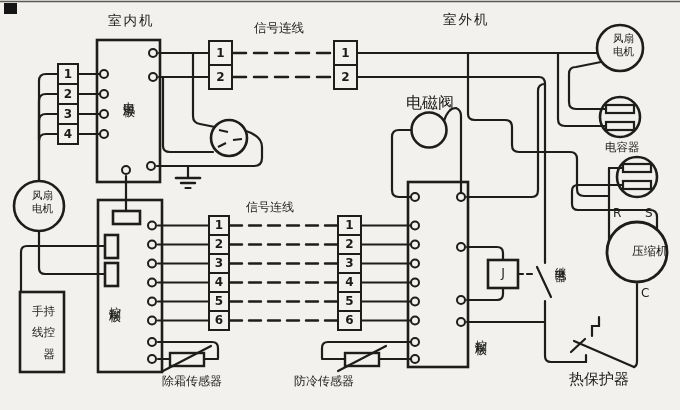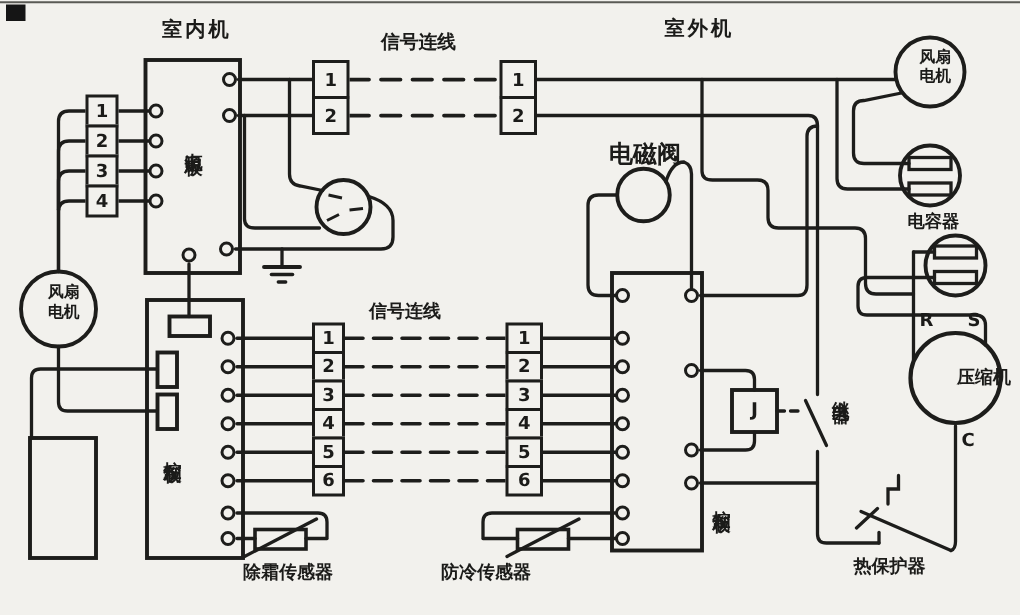--- a/index.html
+++ b/index.html
@@ -1,19 +1,19 @@
 <!DOCTYPE html>
 <html><head>
 <meta charset="utf-8">
 <style>
   html,body{margin:0;padding:0;}
   #stage{position:relative;width:680px;height:410px;background:#f2f1ed;overflow:hidden;
          font-family:"DejaVu Sans",sans-serif;}
   svg{position:absolute;left:0;top:0;}
-  .lbl{position:absolute;font-weight:bold;color:#1b1b19;white-space:pre;line-height:1.25;}
+  .lbl{position:absolute;font-weight:normal;color:#1b1b19;white-space:pre;line-height:1.25;}
   .v{writing-mode:vertical-rl;text-orientation:upright;letter-spacing:2px;}
   .wrap{white-space:normal;text-align:right;}
   .cell{position:absolute;box-sizing:border-box;border:2.4px solid #1d1d1b;background:#f2f1ed;
         text-align:center;font-weight:bold;color:#1b1b19;font-size:12px;}
   .sq{position:absolute;background:#151515;}
 </style>
 </head>
 <body>
 
 <div id="stage">
@@ -179,30 +179,31 @@
 
 <div class="lbl" style="left:108px;top:12px;font-size:13.5px;letter-spacing:2px">室内机</div>
 <div class="lbl" style="left:443px;top:11px;font-size:13.5px;letter-spacing:2px">室外机</div>
 
 <div class="lbl" style="left:254px;top:20px;font-size:12.5px">信号连线</div>
 <div class="lbl" style="left:246px;top:200px;font-size:12px">信号连线</div>
 
 <div class="lbl v" style="left:121px;top:92px;font-size:12px">电源板</div>
 <div class="lbl v" style="left:107px;top:297px;font-size:12px">控制板</div>
 <div class="lbl wrap" style="left:25px;top:189px;width:28px;font-size:10.5px">风扇电机</div>
+<div class="lbl wrap" style="left:29px;top:301px;width:26px;font-size:11.5px;line-height:1.85">手持线控器</div>
 <div class="lbl" style="left:162px;top:374px;font-size:12px">除霜传感器</div>
 
 <div class="lbl v" style="left:473px;top:330px;font-size:12px">控制板</div>
 <div class="lbl wrap" style="left:606px;top:32px;width:28px;font-size:10.5px">风扇电机</div>
 <div class="lbl" style="left:406px;top:93px;font-size:16px">电磁阀</div>
 <div class="lbl v" style="left:553px;top:258px;font-size:11.5px">继电器</div>
 <div class="lbl" style="left:488px;top:265px;width:30px;text-align:center;font-size:12.5px">J</div>
 <div class="lbl" style="left:605px;top:140px;font-size:11.5px">电容器</div>
-<div class="lbl" style="left:632px;top:244px;width:42px;text-align:right;font-size:12px">压缩机</div>
-<div class="lbl" style="left:569px;top:370px;font-size:12px">热保护器</div>
+<div class="lbl" style="left:632px;top:244px;width:42px;text-align:left;font-size:12px">压缩机</div>
+<div class="lbl" style="left:569px;top:370px;font-size:15px">热保护器</div>
 <div class="lbl" style="left:294px;top:374px;font-size:12px">防冷传感器</div>
 <div class="lbl" style="left:613px;top:206px;font-size:12px">R</div>
 <div class="lbl" style="left:645px;top:206px;font-size:12px">S</div>
 <div class="lbl" style="left:641px;top:286px;font-size:12px">C</div>
 
 <div class="cell" style="left:57px;top:63px;width:22px;height:22px;line-height:18px">1</div>
 <div class="cell" style="left:57px;top:83px;width:22px;height:22px;line-height:18px">2</div>
 <div class="cell" style="left:57px;top:103px;width:22px;height:22px;line-height:18px">3</div>
 <div class="cell" style="left:57px;top:123px;width:22px;height:22px;line-height:18px">4</div>
 

